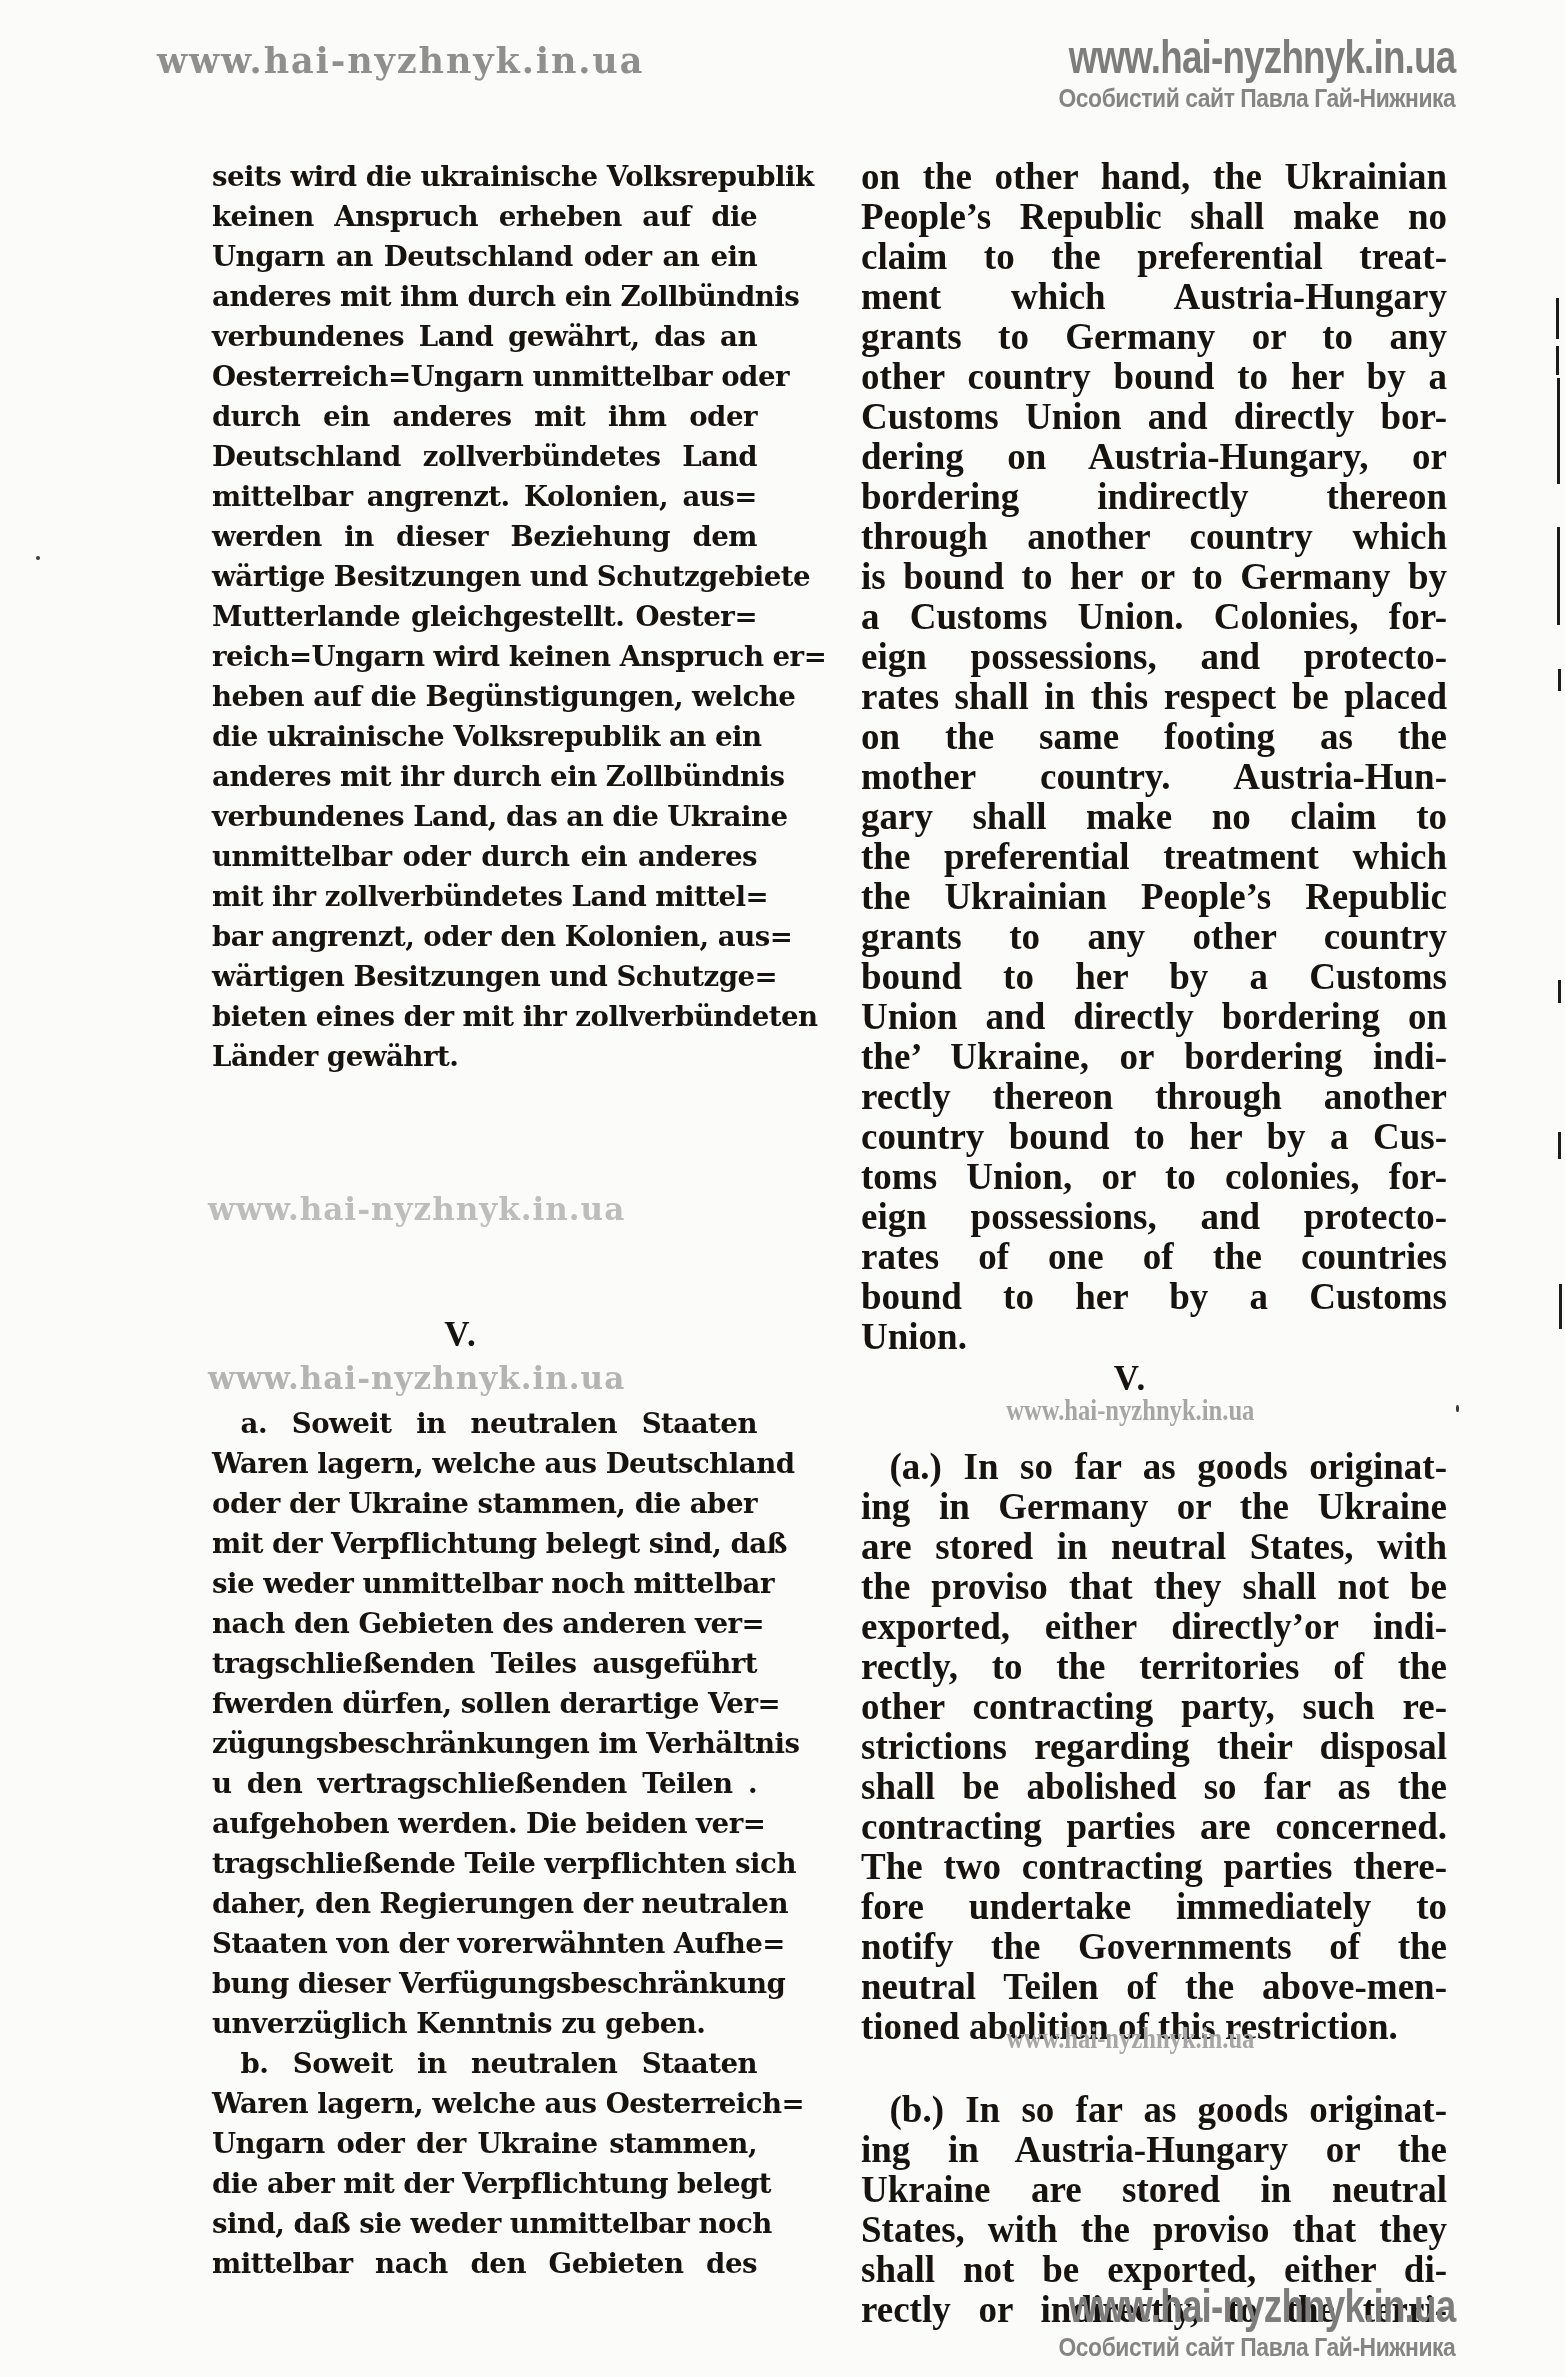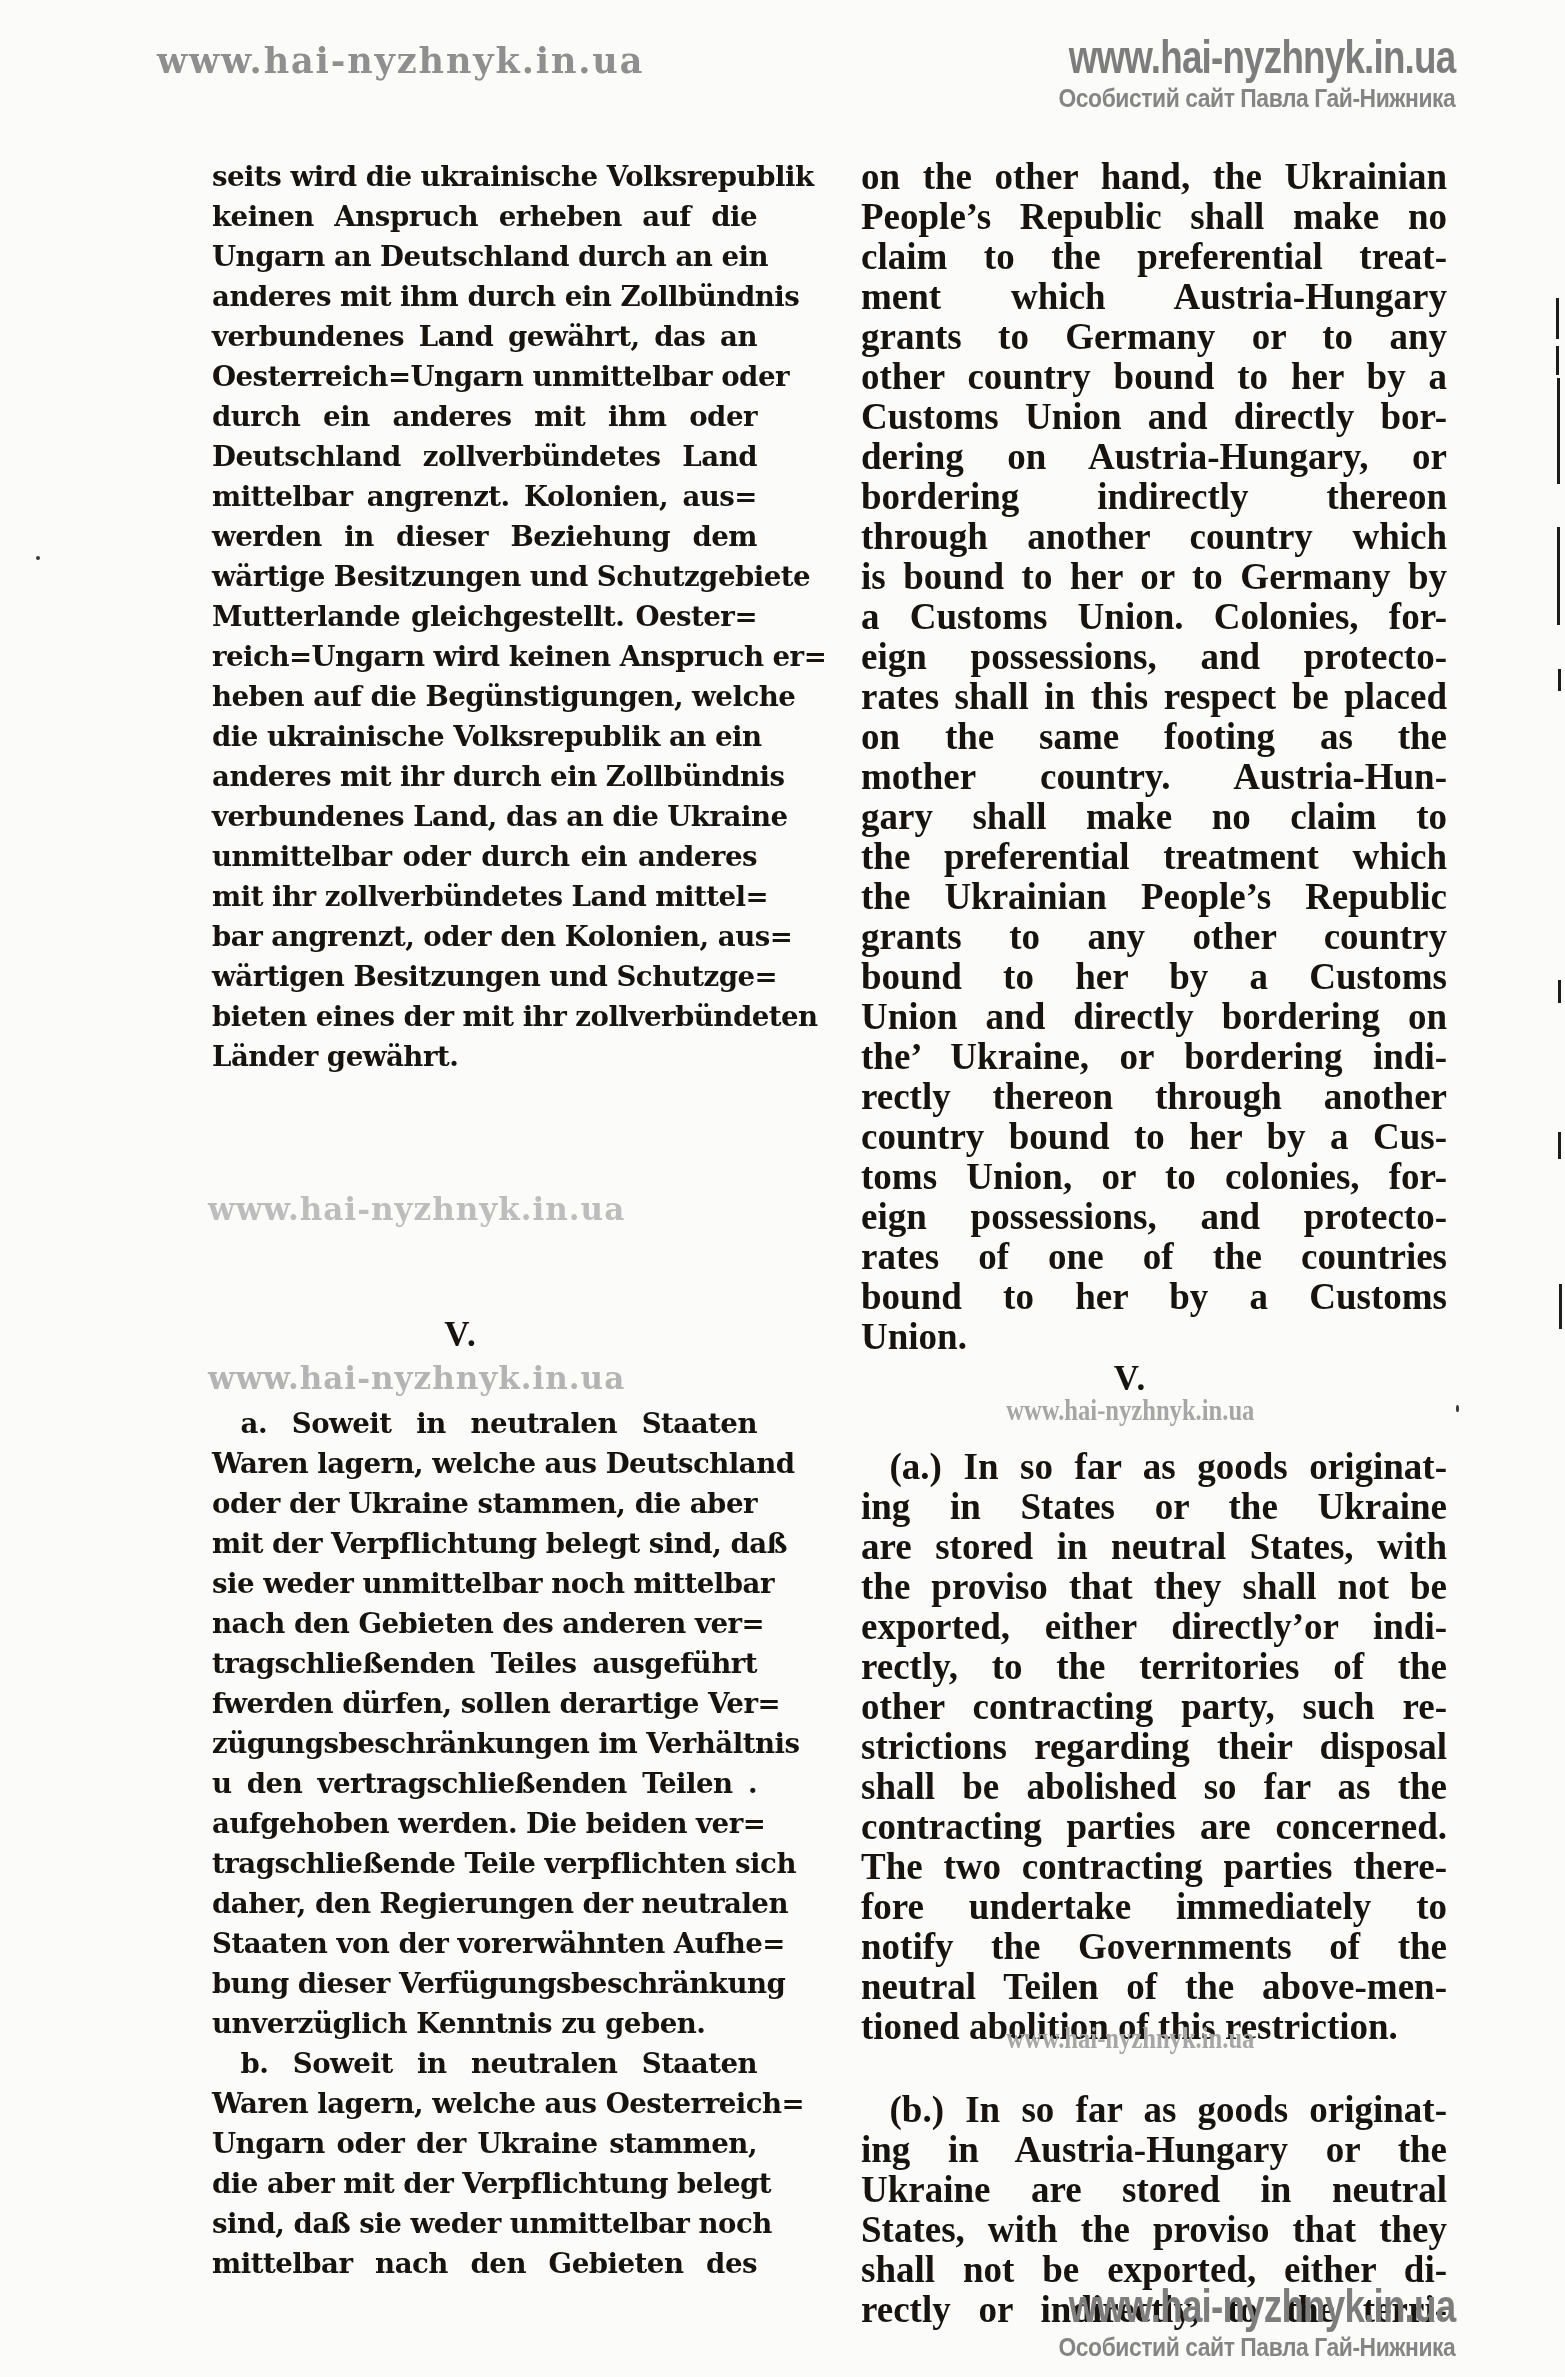--- a/index.html
+++ b/index.html
@@ -90,21 +90,21 @@
 
 <div class="wm wm-corner wm-topright">
   <span class="l1">www.hai-nyzhnyk.in.ua</span>
   <span class="l2">Особистий сайт Павла Гай-Нижника</span>
 </div>
 
 <div class="col col-de de">
   <div class="para">
       <div class="line">seits wird die ukrainische Volksrepublik</div>
       <div class="line">keinen Anspruch erheben auf die</div>
-      <div class="line">Ungarn an Deutschland durch an ein</div>
+      <div class="line">Ungarn an Deutschland oder an ein</div>
       <div class="line">anderes mit ihm durch ein Zollbündnis</div>
       <div class="line">verbundenes Land gewährt, das an</div>
       <div class="line">Oesterreich=Ungarn unmittelbar oder</div>
       <div class="line">durch ein anderes mit ihm oder</div>
       <div class="line">Deutschland zollverbündetes Land</div>
       <div class="line">mittelbar angrenzt. Kolonien, aus=</div>
       <div class="line">werden in dieser Beziehung dem</div>
       <div class="line">wärtige Besitzungen und Schutzgebiete</div>
       <div class="line">Mutterlande gleichgestellt. Oester=</div>
       <div class="line">reich=Ungarn wird keinen Anspruch er=</div>
@@ -180,21 +180,21 @@
       <div class="line">toms Union, or to colonies, for-</div>
       <div class="line">eign possessions, and protecto-</div>
       <div class="line">rates of one of the countries</div>
       <div class="line">bound to her by a Customs</div>
       <div class="line end">Union.</div>
     </div>
   <div class="sec-header">V.</div>
   <div class="wm wm-serif-cond after-v">www.hai-nyzhnyk.in.ua</div>
   <div class="para para-a-en">
       <div class="line indent">(a.) In so far as goods originat-</div>
-      <div class="line">ing in States or the Ukraine</div>
+      <div class="line">ing in Germany or the Ukraine</div>
       <div class="line">are stored in neutral States, with</div>
       <div class="line">the proviso that they shall not be</div>
       <div class="line">exported, either directly’or indi-</div>
       <div class="line">rectly, to the territories of the</div>
       <div class="line">other contracting party, such re-</div>
       <div class="line">strictions regarding their disposal</div>
       <div class="line">shall be abolished so far as the</div>
       <div class="line">contracting parties are concerned.</div>
       <div class="line">The two contracting parties there-</div>
       <div class="line">fore undertake immediately to</div>

